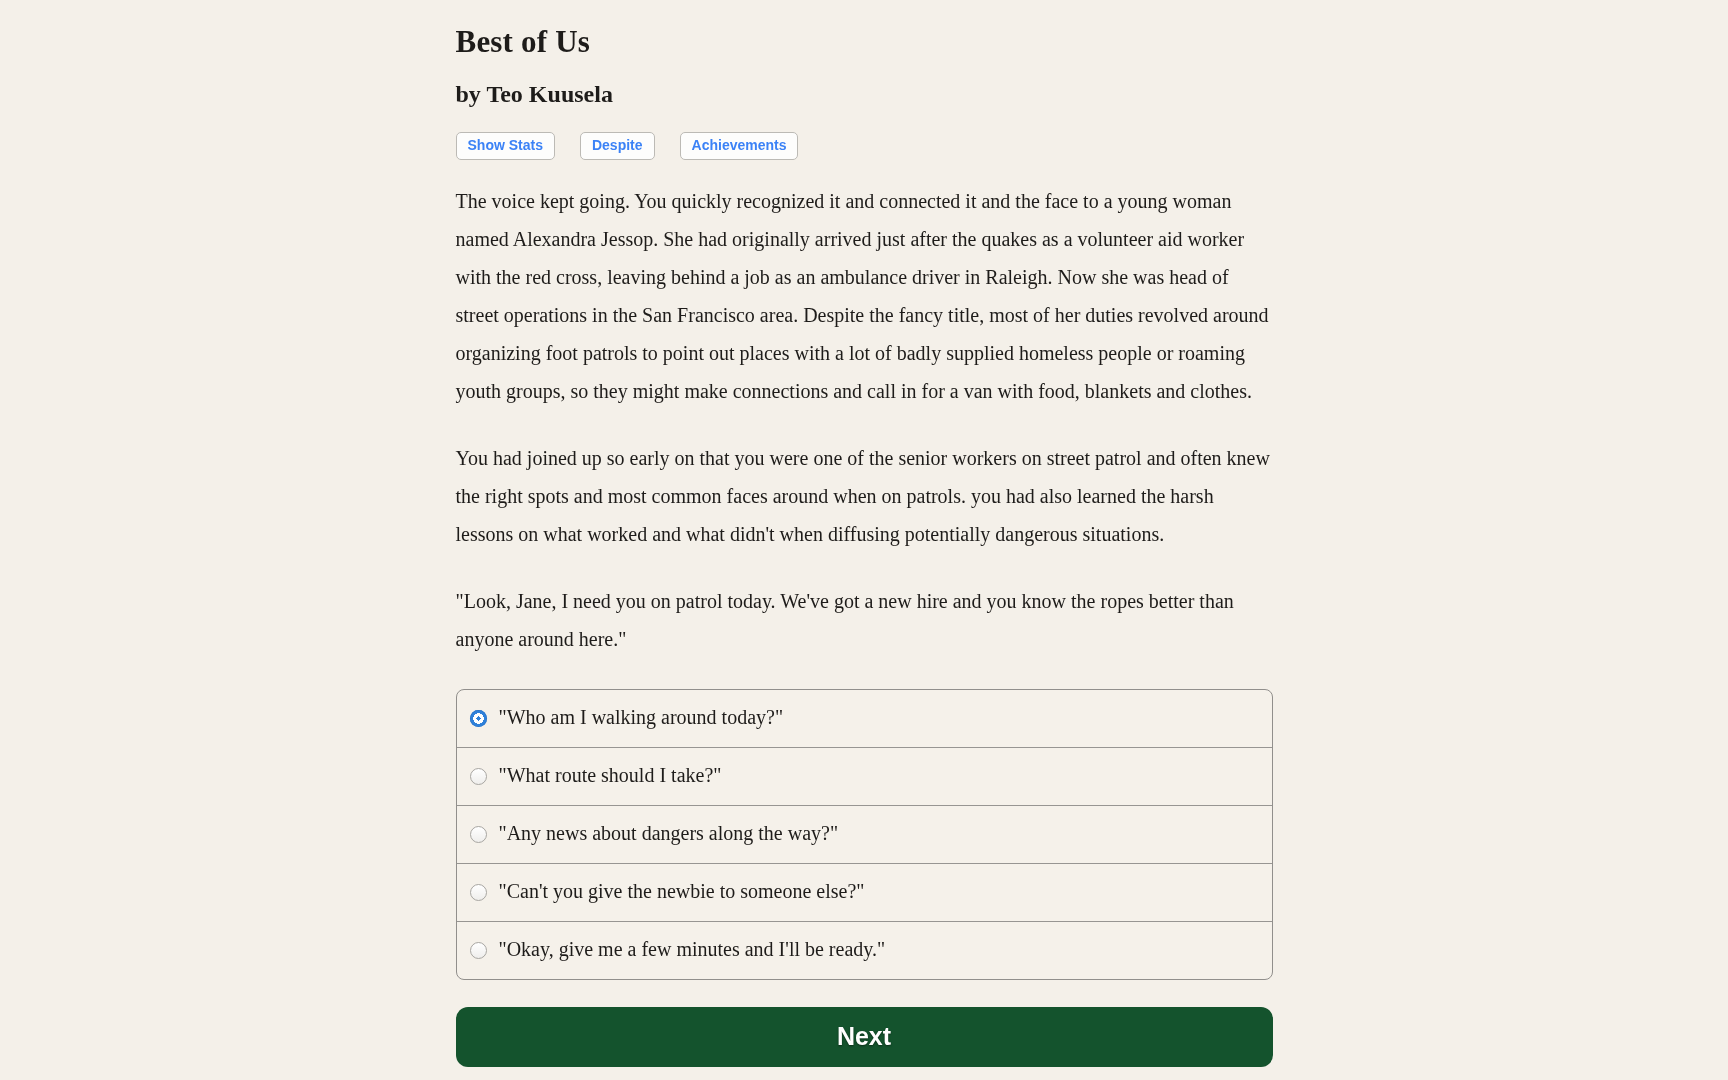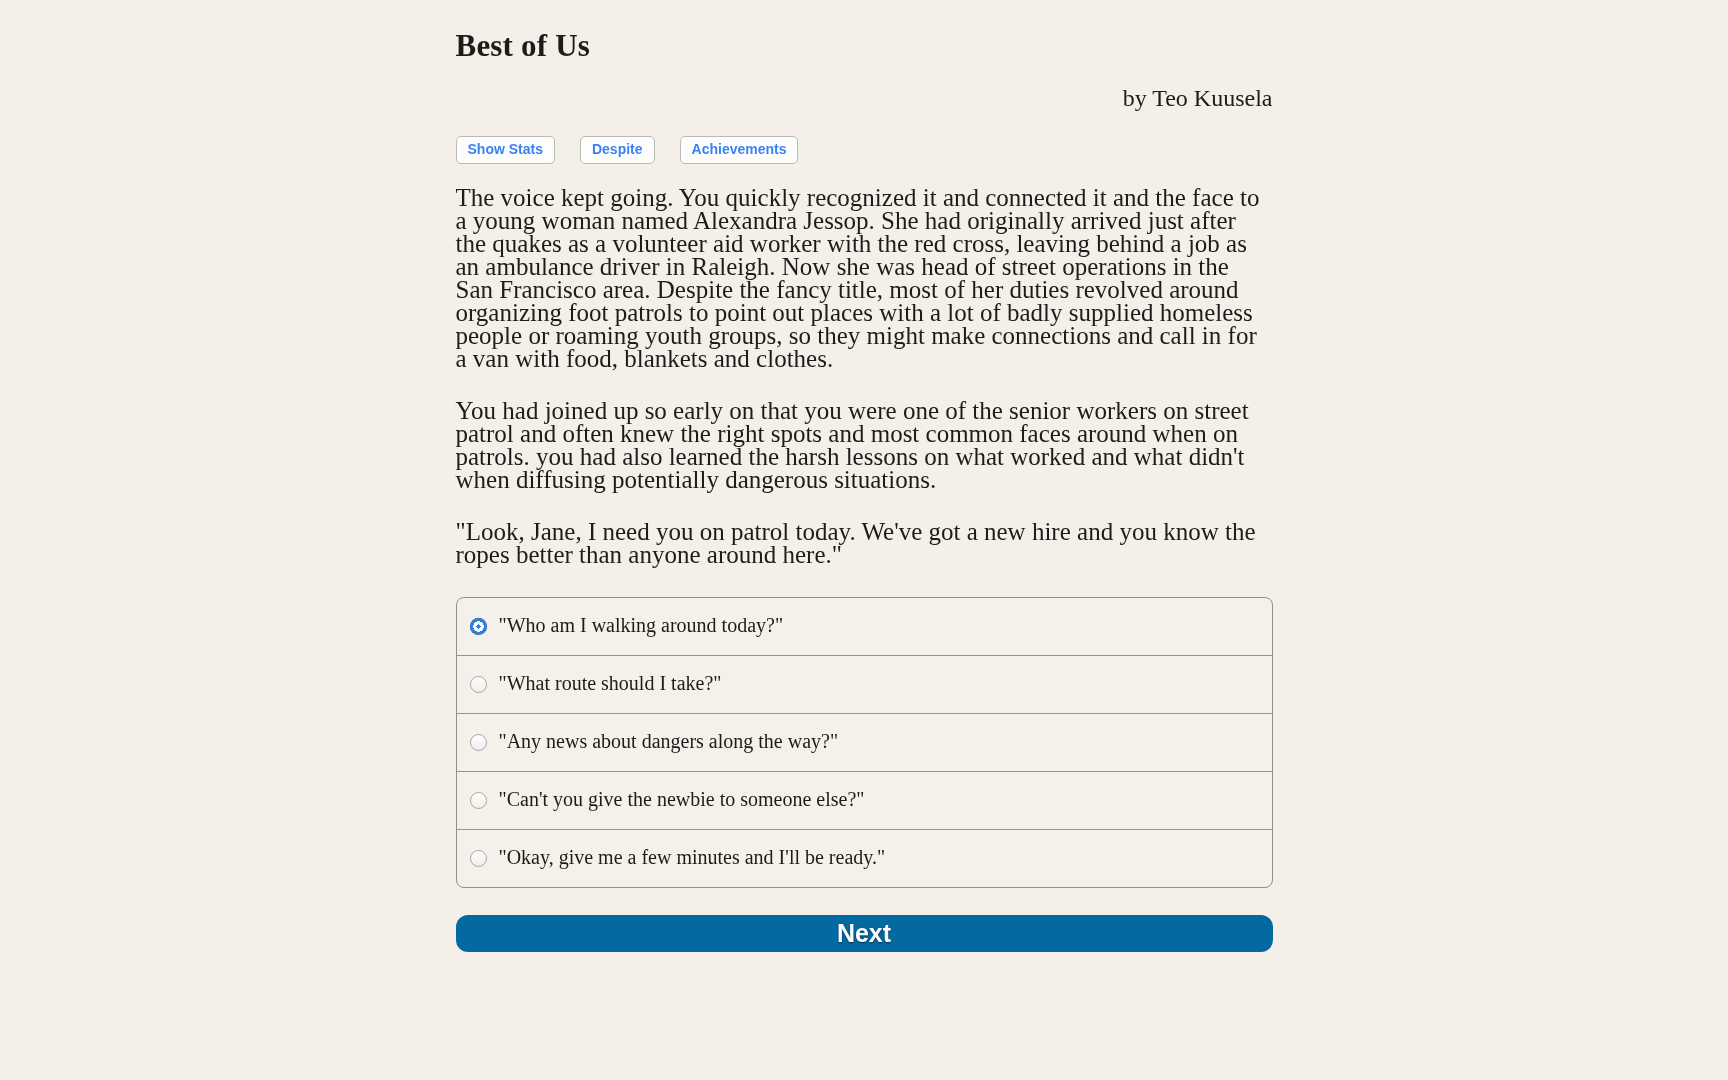--- a/index.html
+++ b/index.html
@@ -9,55 +9,54 @@
   body {
     width: 1728px;
     height: 1080px;
     background: #f4f0e9;
     font-family: "Liberation Serif", serif;
     color: #1e1c1a;
     overflow: hidden;
   }
   .container {
     width: 817px;
-    margin: 12px auto;
-    padding-top: 16px;
+    margin: 0 auto;
+    padding-top: 24px;
     position: relative;
   }
   h1.game-title {
     font-size: 31px;
     font-weight: 600;
     margin: 0 0 21px 0;
     letter-spacing: 0.2px;
   }
   h2.game-author {
     font-size: 24px;
-    font-weight: 400;
+    font-weight: 700;
     margin: 0 0 24px 0;
-    text-align: right;
   }
   .toolbar {
     margin: 0 0 22px 0;
   }
   .toolbar button {
     font-family: "Liberation Sans", sans-serif;
     font-size: 14px;
     font-weight: bold;
     color: #3b82f6;
     background: #fdfdfc;
     border: 1px solid #bcbab5;
     border-radius: 5px;
     padding: 4px 11px 5px 11px;
     margin-right: 21px;
     cursor: pointer;
     line-height: 1.2;
   }
   .story p {
-    font-size: 25px;
-    line-height: 23px;
+    font-size: 20px;
+    line-height: 38px;
     margin: 0 0 29px 0;
   }
   .story p.quote {
     margin-bottom: 31px;
   }
   .choice-box {
     border: 1px solid #918f8c;
     border-radius: 8px;
     background: #f5f1ea;
     overflow: hidden;
@@ -92,24 +91,24 @@
   }
   .choice-label {
     font-size: 20px;
     line-height: 1;
     padding-bottom: 2px;
   }
   .next-button {
     display: block;
     width: 100%;
     margin-top: 27px;
-    height: 37px;
+    height: 60px;
     border: none;
     border-radius: 12px;
-    background: #0369a1;
+    background: #14532d;
     color: #ffffff;
     font-family: "Liberation Sans", sans-serif;
     font-size: 25px;
     font-weight: bold;
     text-shadow: 0 1px 2px rgba(0,0,0,0.45);
     cursor: pointer;
   }
 </style>
 </head>
 <body>

